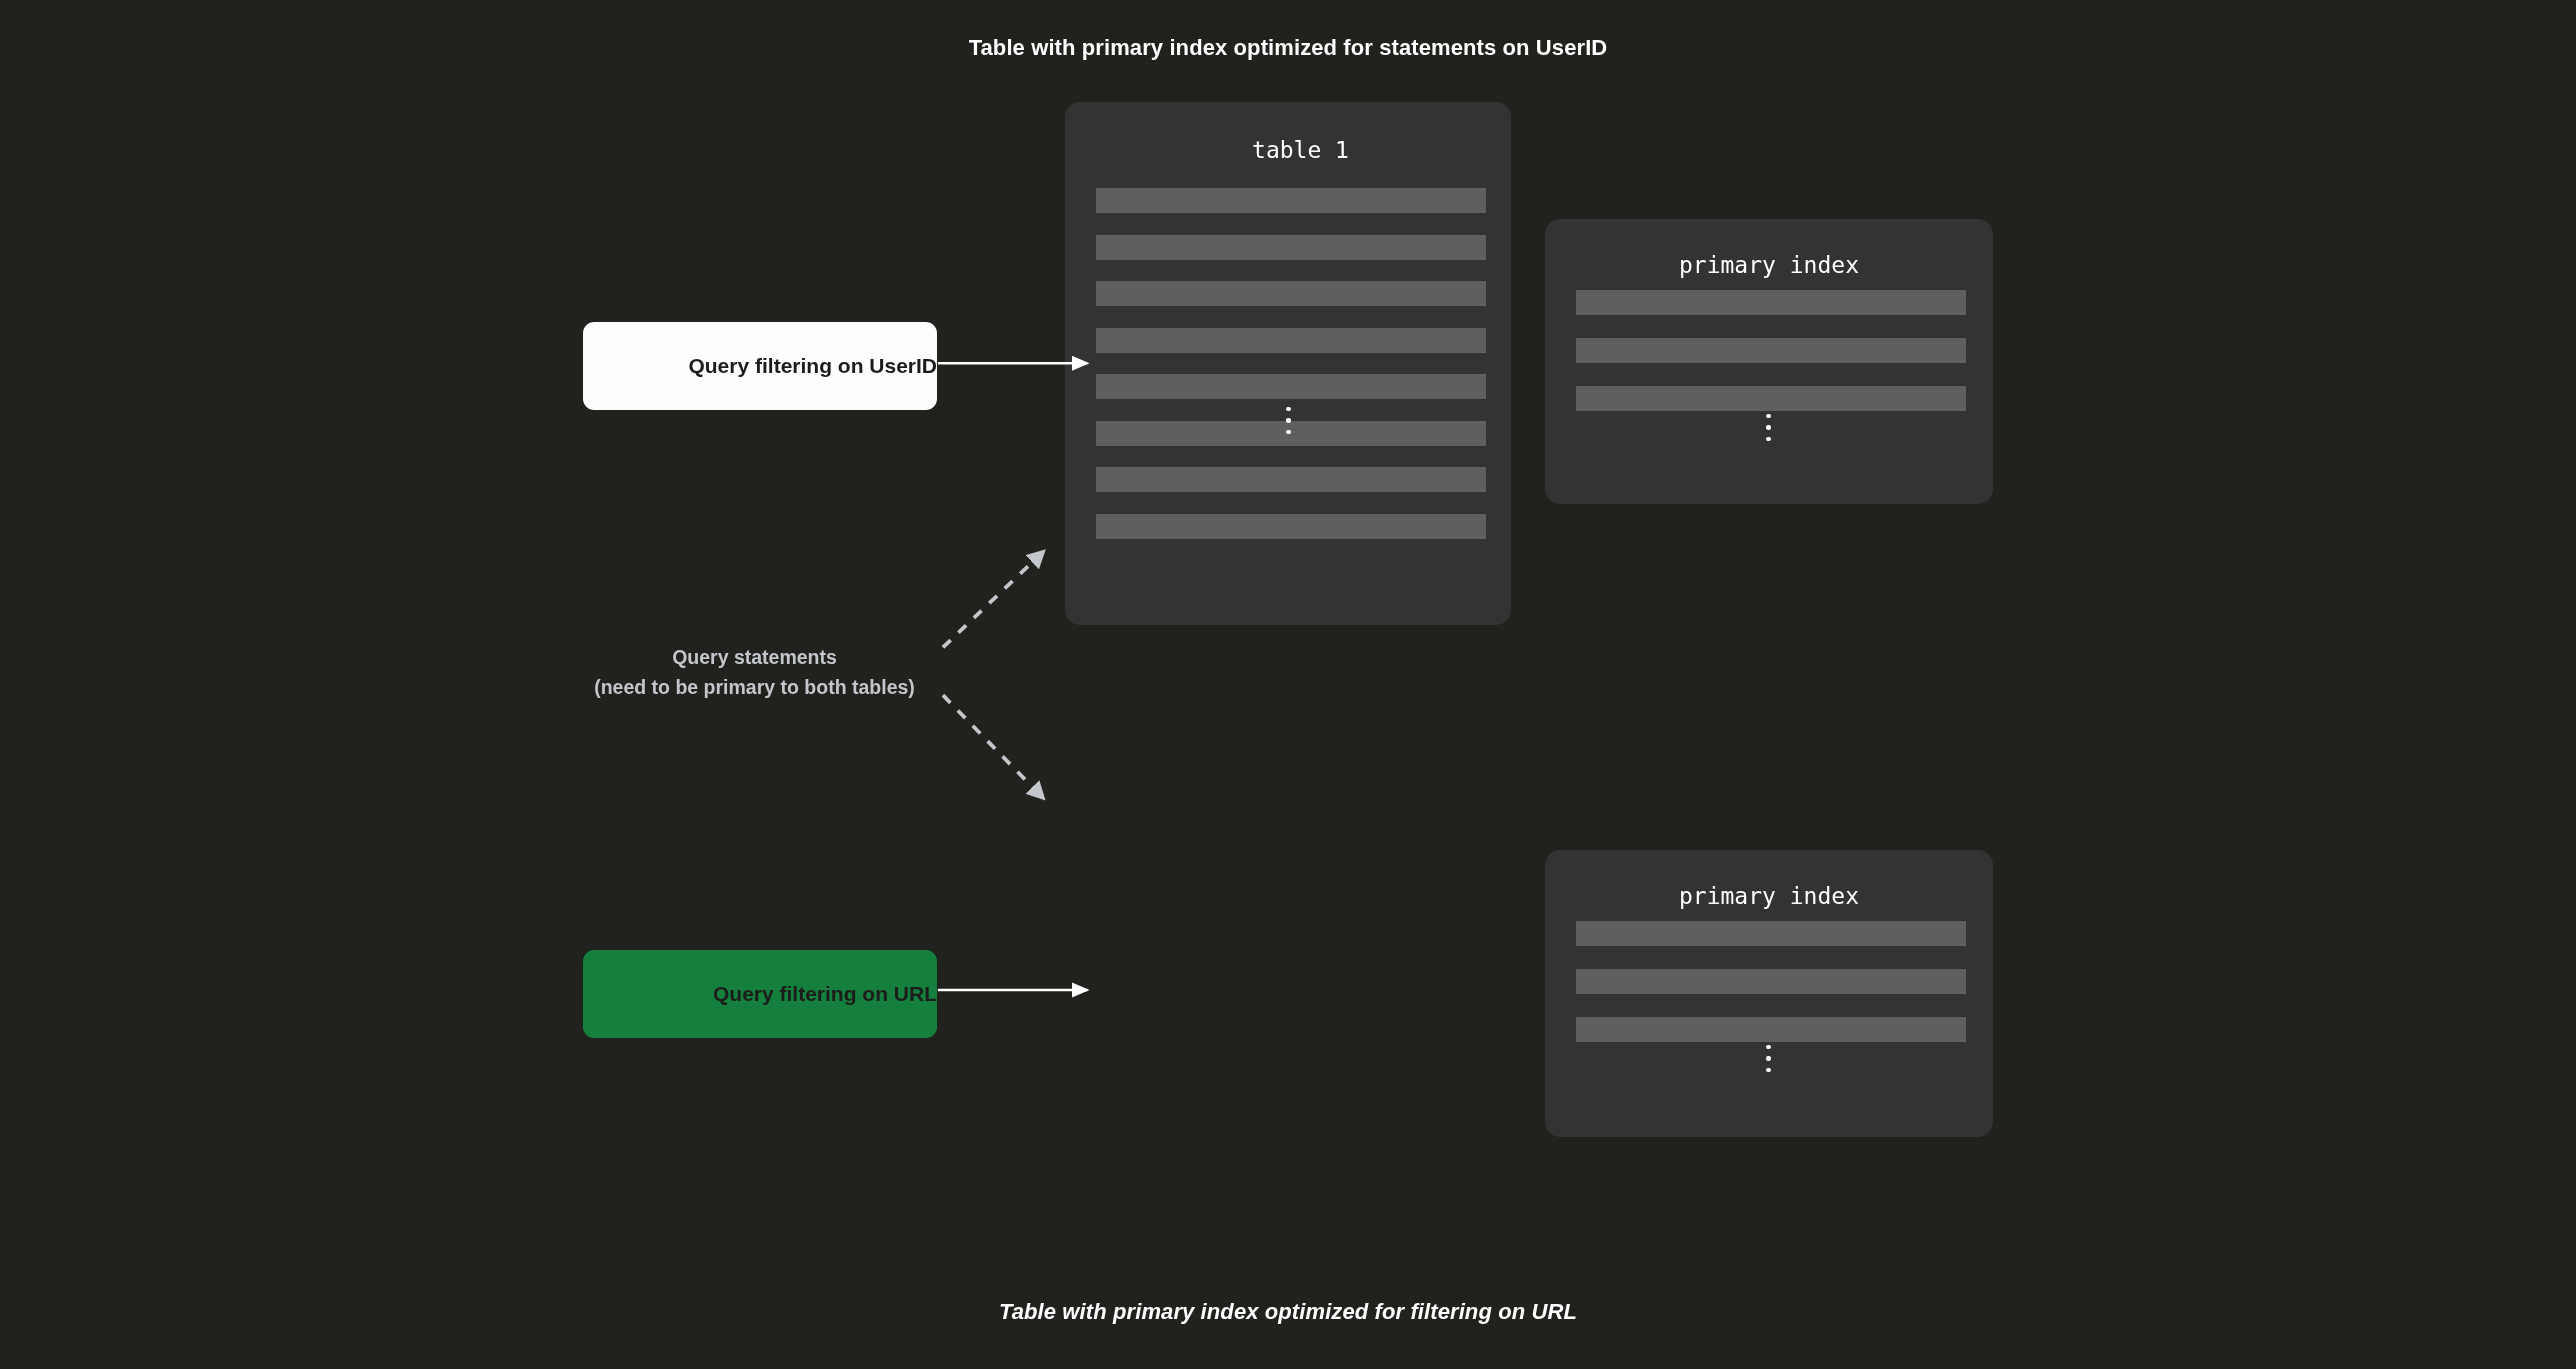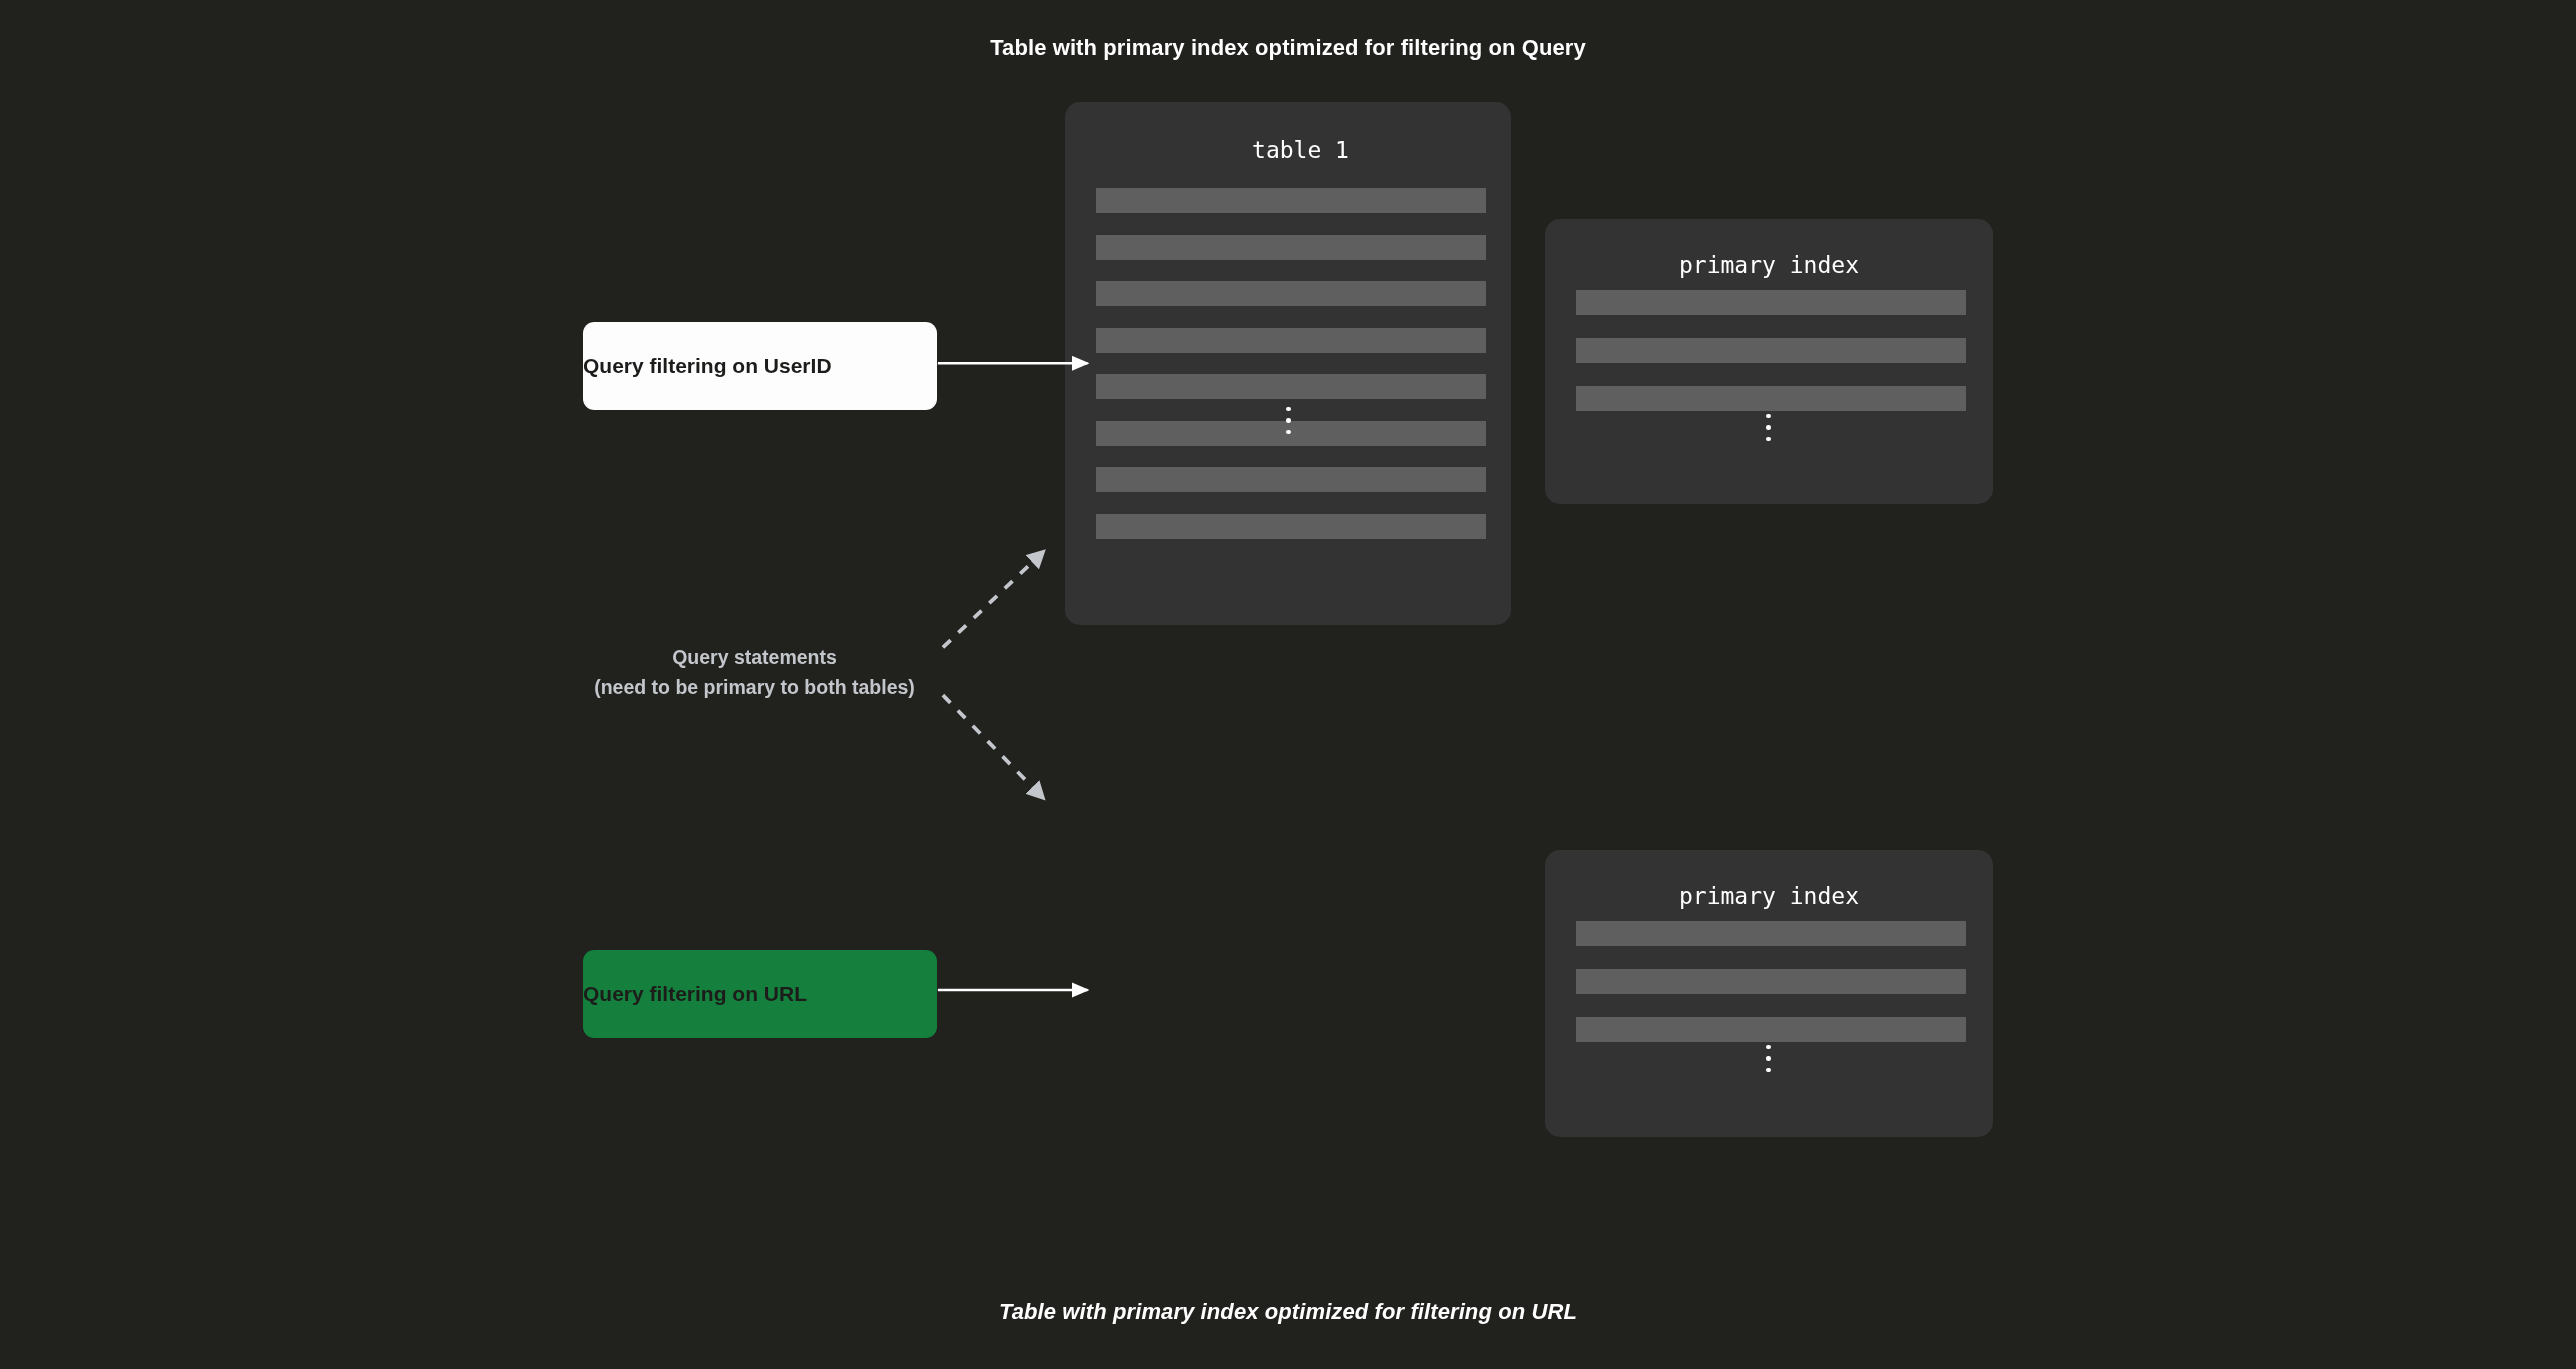--- a/index.html
+++ b/index.html
@@ -77,21 +77,21 @@
   
   .query-box {
     position: absolute;
     background: #fdfdfd;
     border-radius: 11.3px;
     color: #1c1c1a;
     font-weight: bold;
     font-size: 21px;
     display: flex;
     align-items: center;
-    justify-content: flex-start;
+    justify-content: flex-end;
     text-align: center;
     white-space: nowrap;
   }
 
   
   #insert-label {
     position: absolute;
     color: #c3c7cb;
     font-weight: bold;
     font-size: 19.5px;
@@ -107,21 +107,21 @@
     width: 2576px;
     height: 1369px;
     pointer-events: none;
   }
 </style>
 </head>
 <body>
 
 <div id="stage" style="background: rgb(33, 33, 30);">
 
-  <div class="caption" id="caption-top">Table with primary index optimized for filtering on Query</div>
+  <div class="caption" id="caption-top">Table with primary index optimized for statements on UserID</div>
 
   <div class="panel" id="table1-panel" style="left: 1065px; top: 102px; width: 446px; height: 523px; background: rgb(51, 51, 51);">
     <div class="panel-title" style="top:35px;padding-left:25px;">table 1</div>
     <div id="table1-rows">
         <div class="bar" style="left: 31px; top: 86px; background: rgb(95, 95, 95);"></div>
         <div class="bar" style="left: 31px; top: 133px; background: rgb(95, 95, 95);"></div>
         <div class="bar" style="left: 31px; top: 179px; background: rgb(95, 95, 95);"></div>
         <div class="bar" style="left: 31px; top: 226px; background: rgb(95, 95, 95);"></div>
         <div class="bar" style="left: 31px; top: 272px; background: rgb(95, 95, 95);"></div>
         <div class="bar" style="left: 31px; top: 319px; background: rgb(95, 95, 95);"></div>

